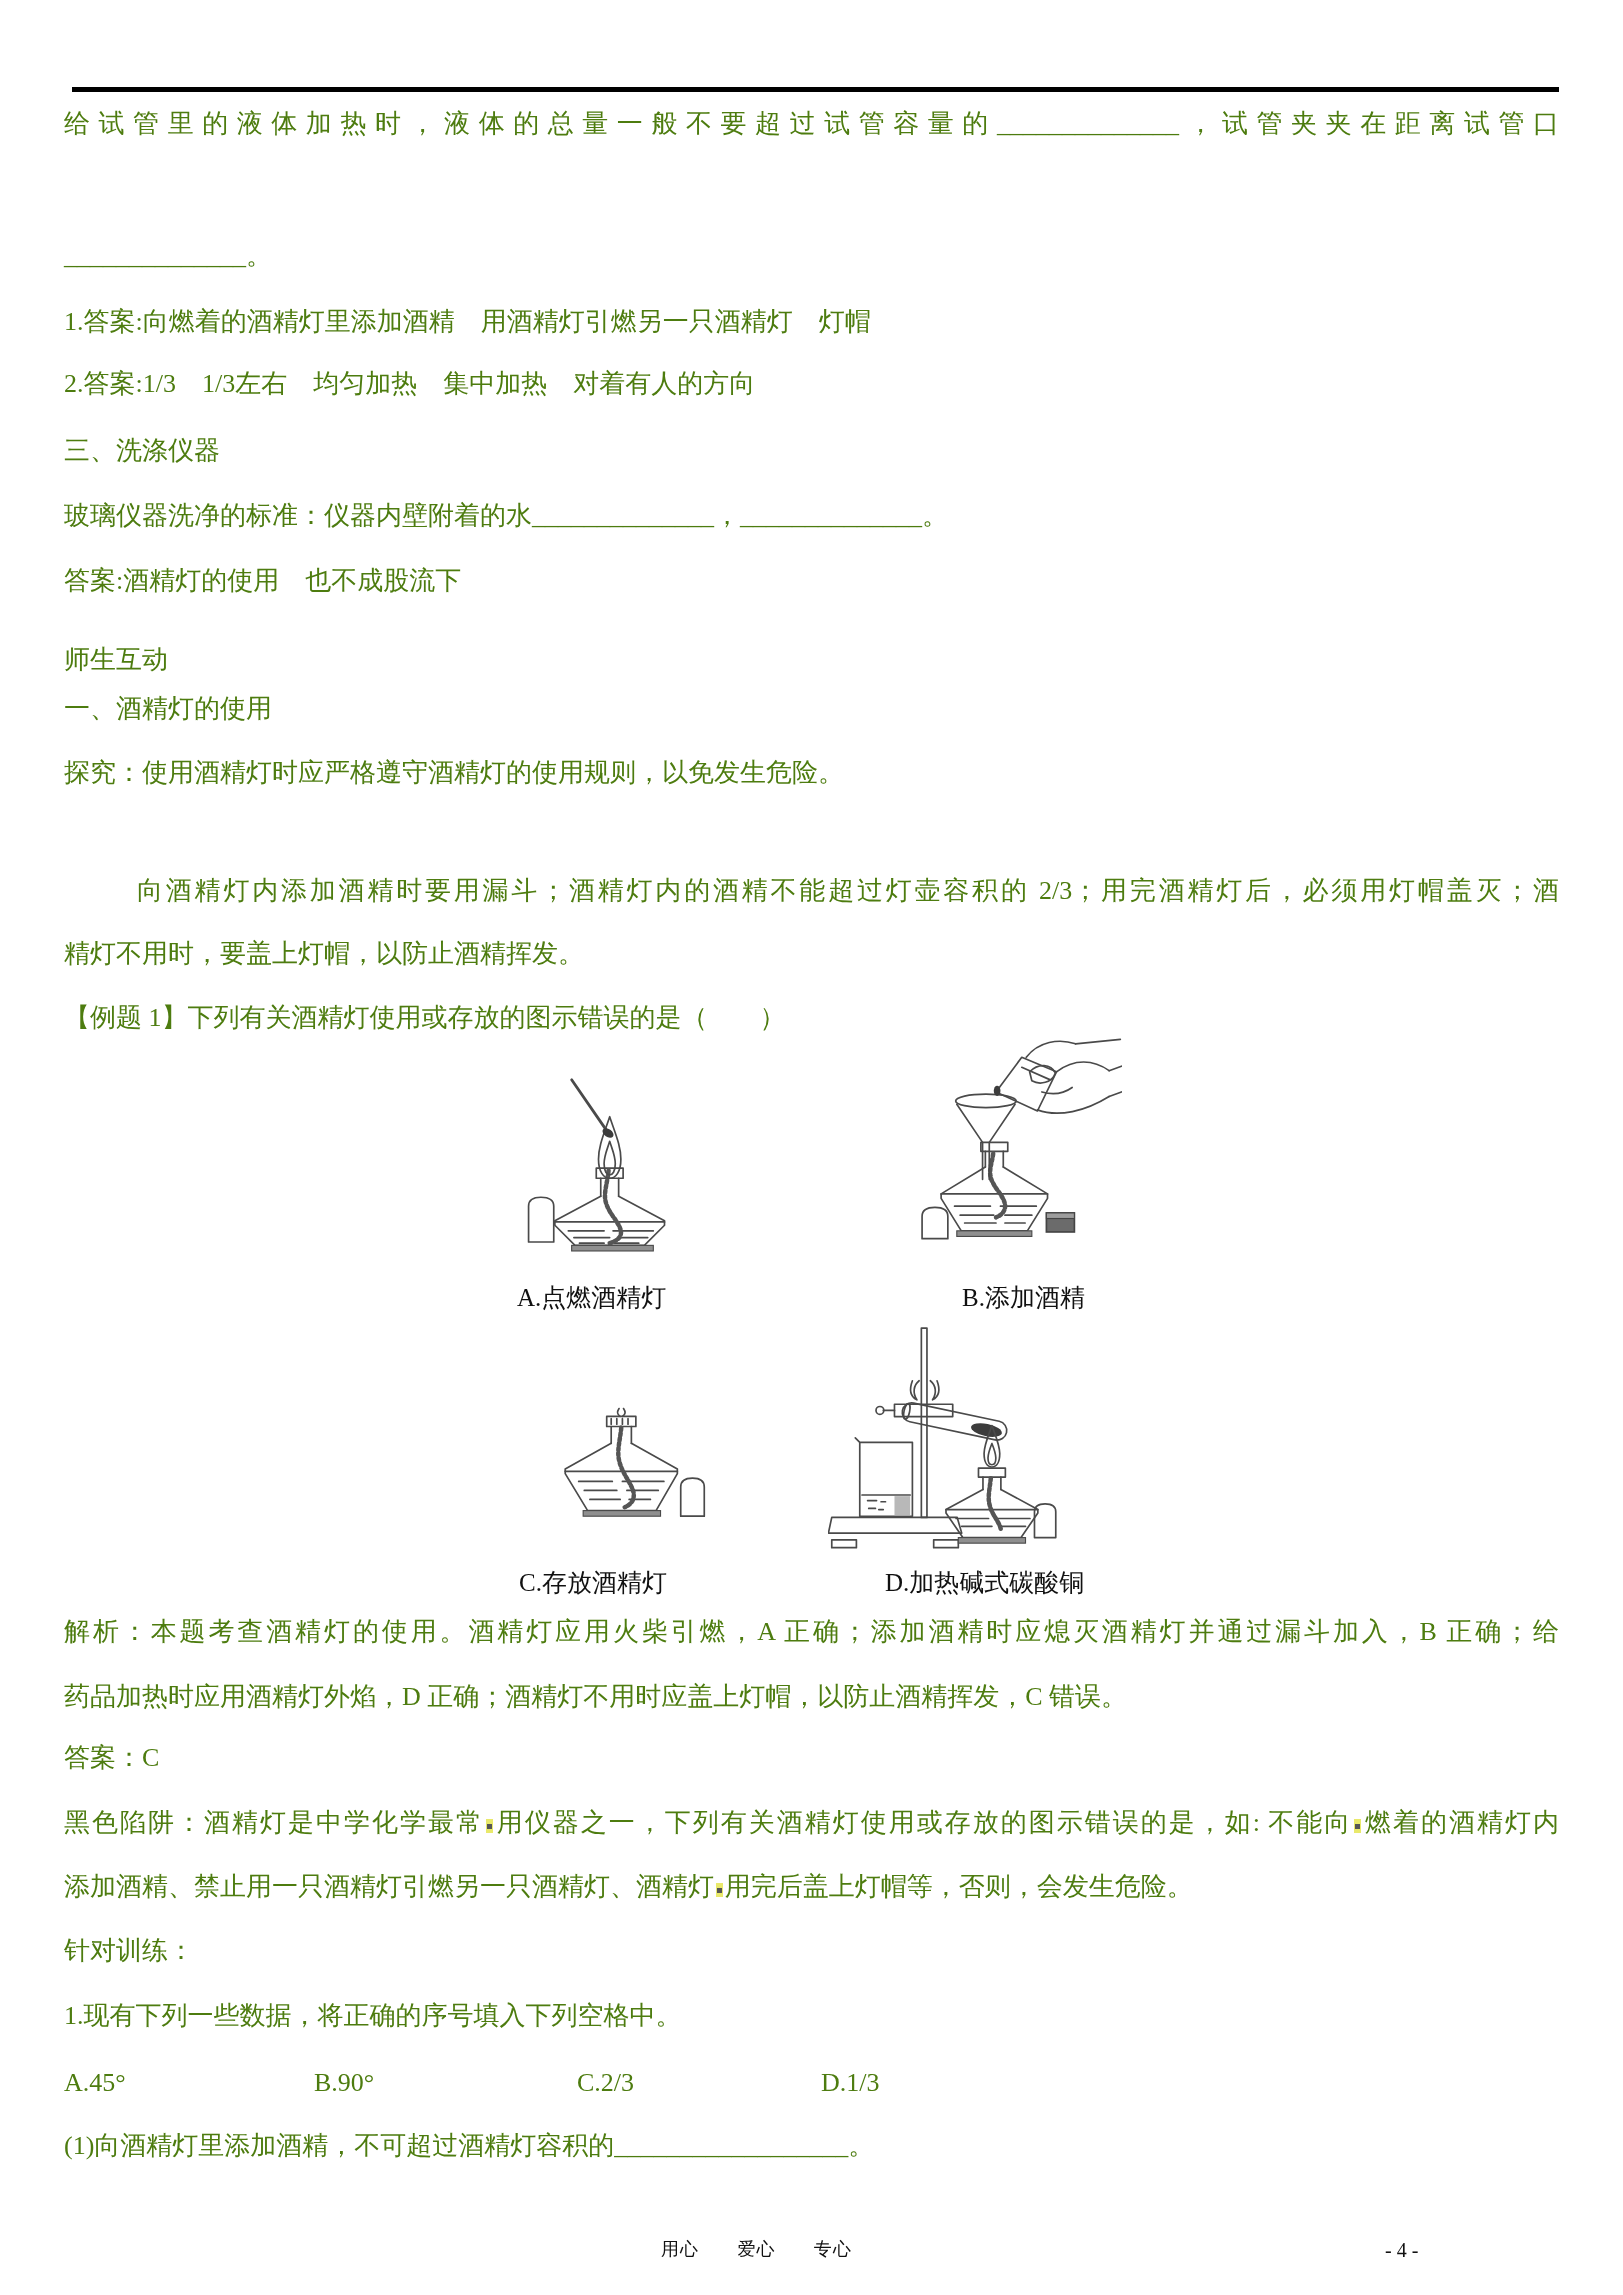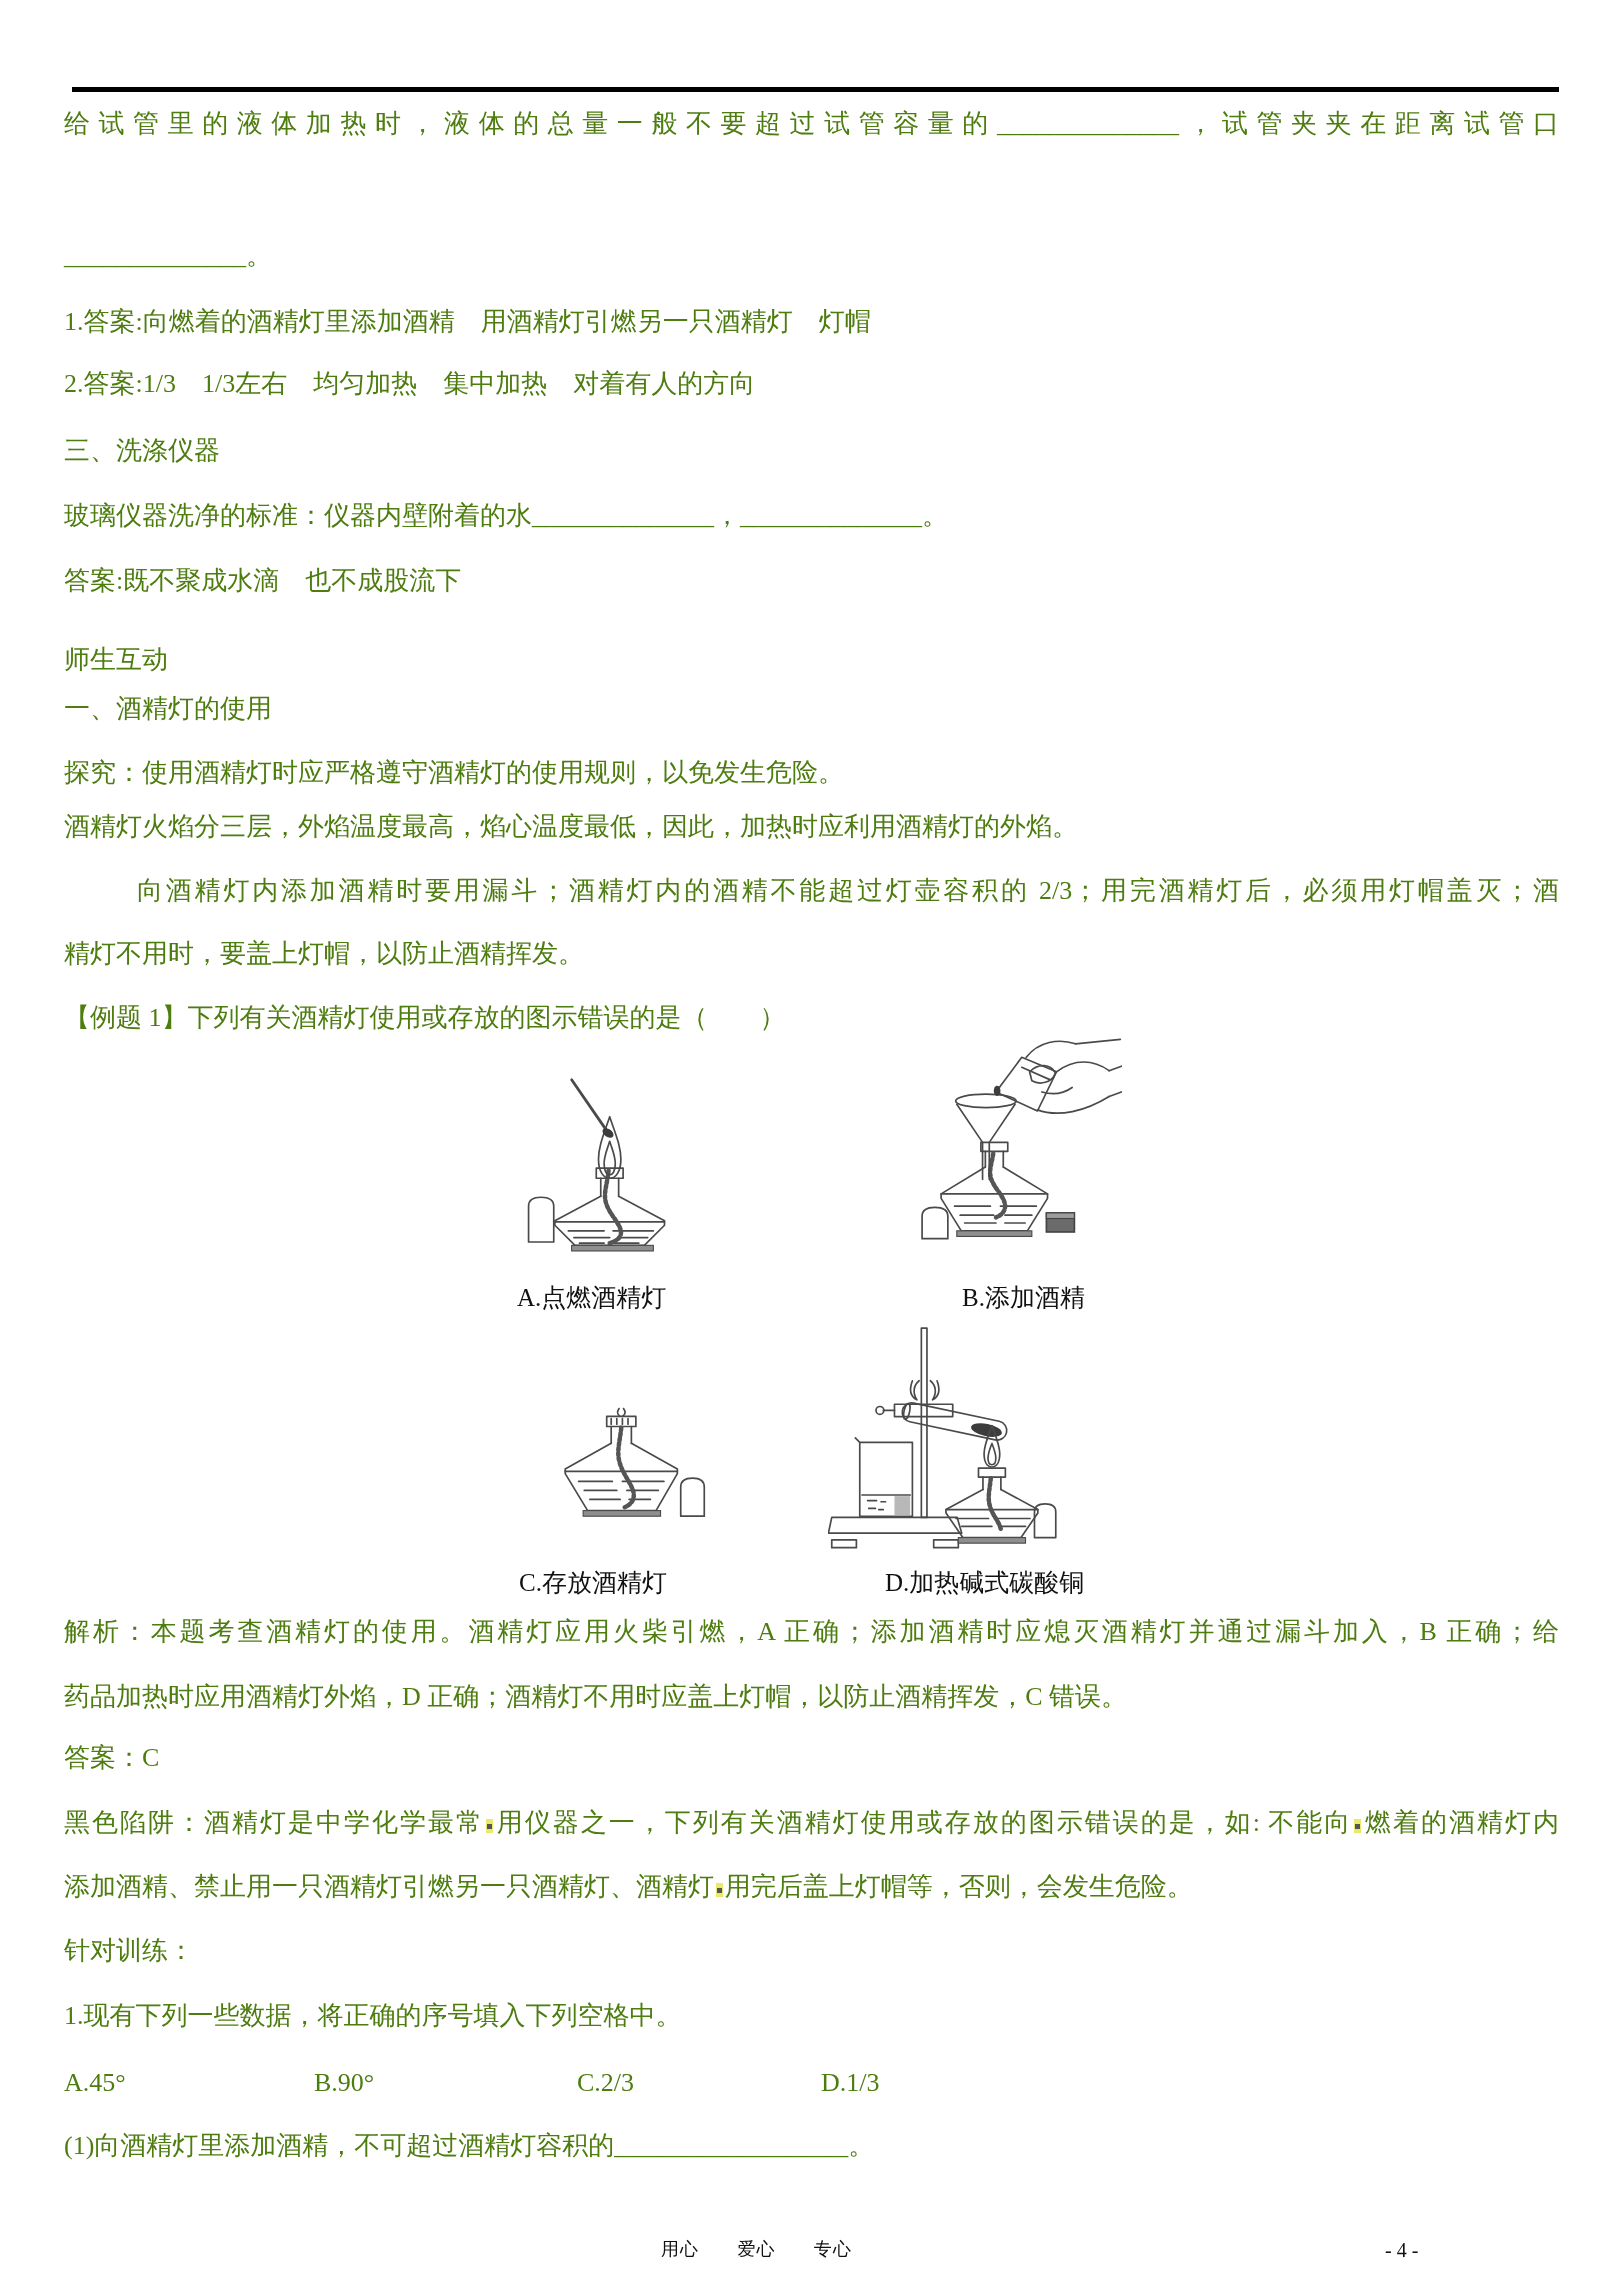--- a/index.html
+++ b/index.html
@@ -54,29 +54,28 @@
   <div class="line" style="top:306px;">
     <span class="b">1.答案:</span><span>向燃着的酒精灯里添加酒精　用酒精灯引燃另一只酒精灯　灯帽</span>
   </div>
   <div class="line" style="top:368px;">
     <span class="b">2.答案:</span><span>1/3　1/3左右　均匀加热　集中加热　对着有人的方向</span>
   </div>
 
   <div class="line" style="top:435px;">三、洗涤仪器</div>
   <div class="line" style="top:500px;">玻璃仪器洗净的标准：仪器内壁附着的水______________，______________。</div>
   <div class="line" style="top:565px;">
-    <span class="b">答案:</span><span>既不聚成水滴　也不成股流下</span>
+    <span class="b">答案:</span><span>酒精灯的使用　也不成股流下</span>
   </div>
 
   <div class="line b" style="top:644px;">师生互动</div>
   <div class="line" style="top:693px;">一、酒精灯的使用</div>
   <div class="line" style="top:757px;">
     <span class="b">探究：</span><span>使用酒精灯时应严格遵守酒精灯的使用规则，以免发生危险。</span>
   </div>
-  <div class="line" style="top:811px;">酒精灯火焰分三层，外焰温度最高，焰心温度最低，因此，加热时应利用酒精灯的外焰。</div>
   <div class="line stretch indent" style="top:875px;">向酒精灯内添加酒精时要用漏斗；酒精灯内的酒精不能超过灯壶容积的 2/3；用完酒精灯后，必须用灯帽盖灭；酒</div>
   <div class="line" style="top:938px;">精灯不用时，要盖上灯帽，以防止酒精挥发。</div>
 
   <div class="line" style="top:1002px;">【例题 1】下列有关酒精灯使用或存放的图示错误的是（　　）</div>
 
   <div class="fig" style="left:520px;top:1063px;">
     <svg width="157" height="193" viewBox="0 0 280 345">
       <g>
         <path class="sk" d="M15,256 V320 H60 V256 Q60,240 37,240 Q15,240 15,256 Z"></path>
       </g>

